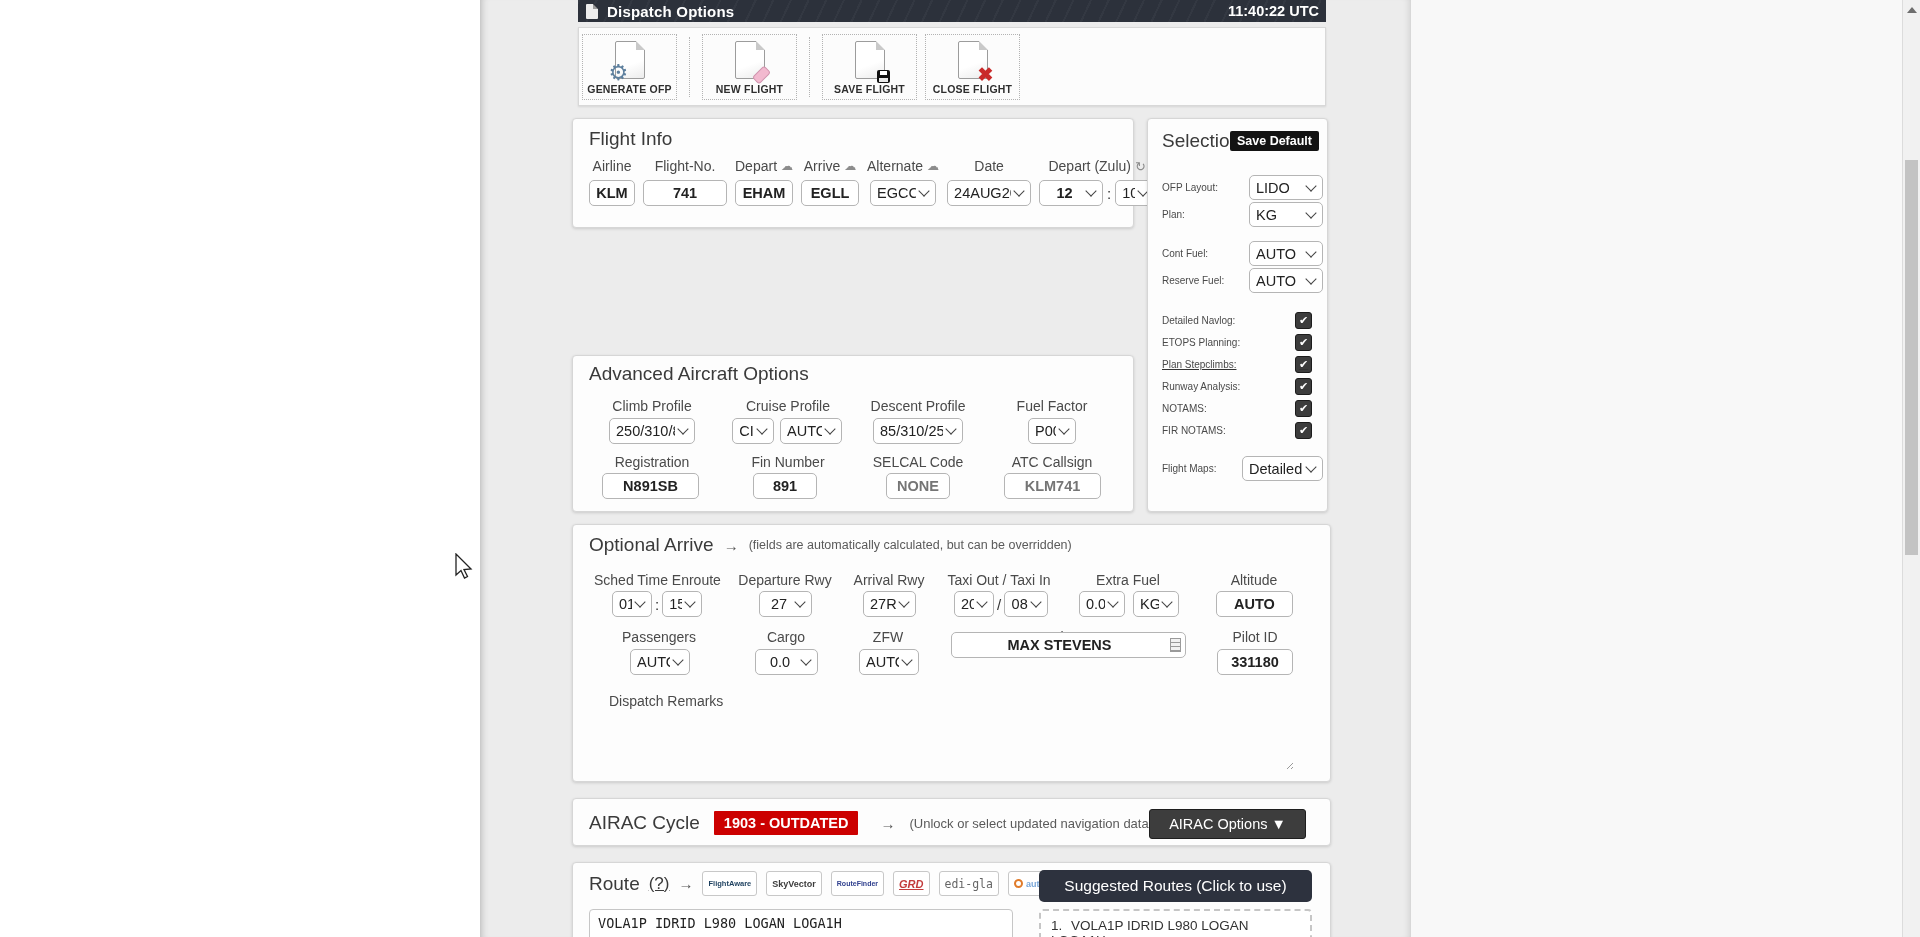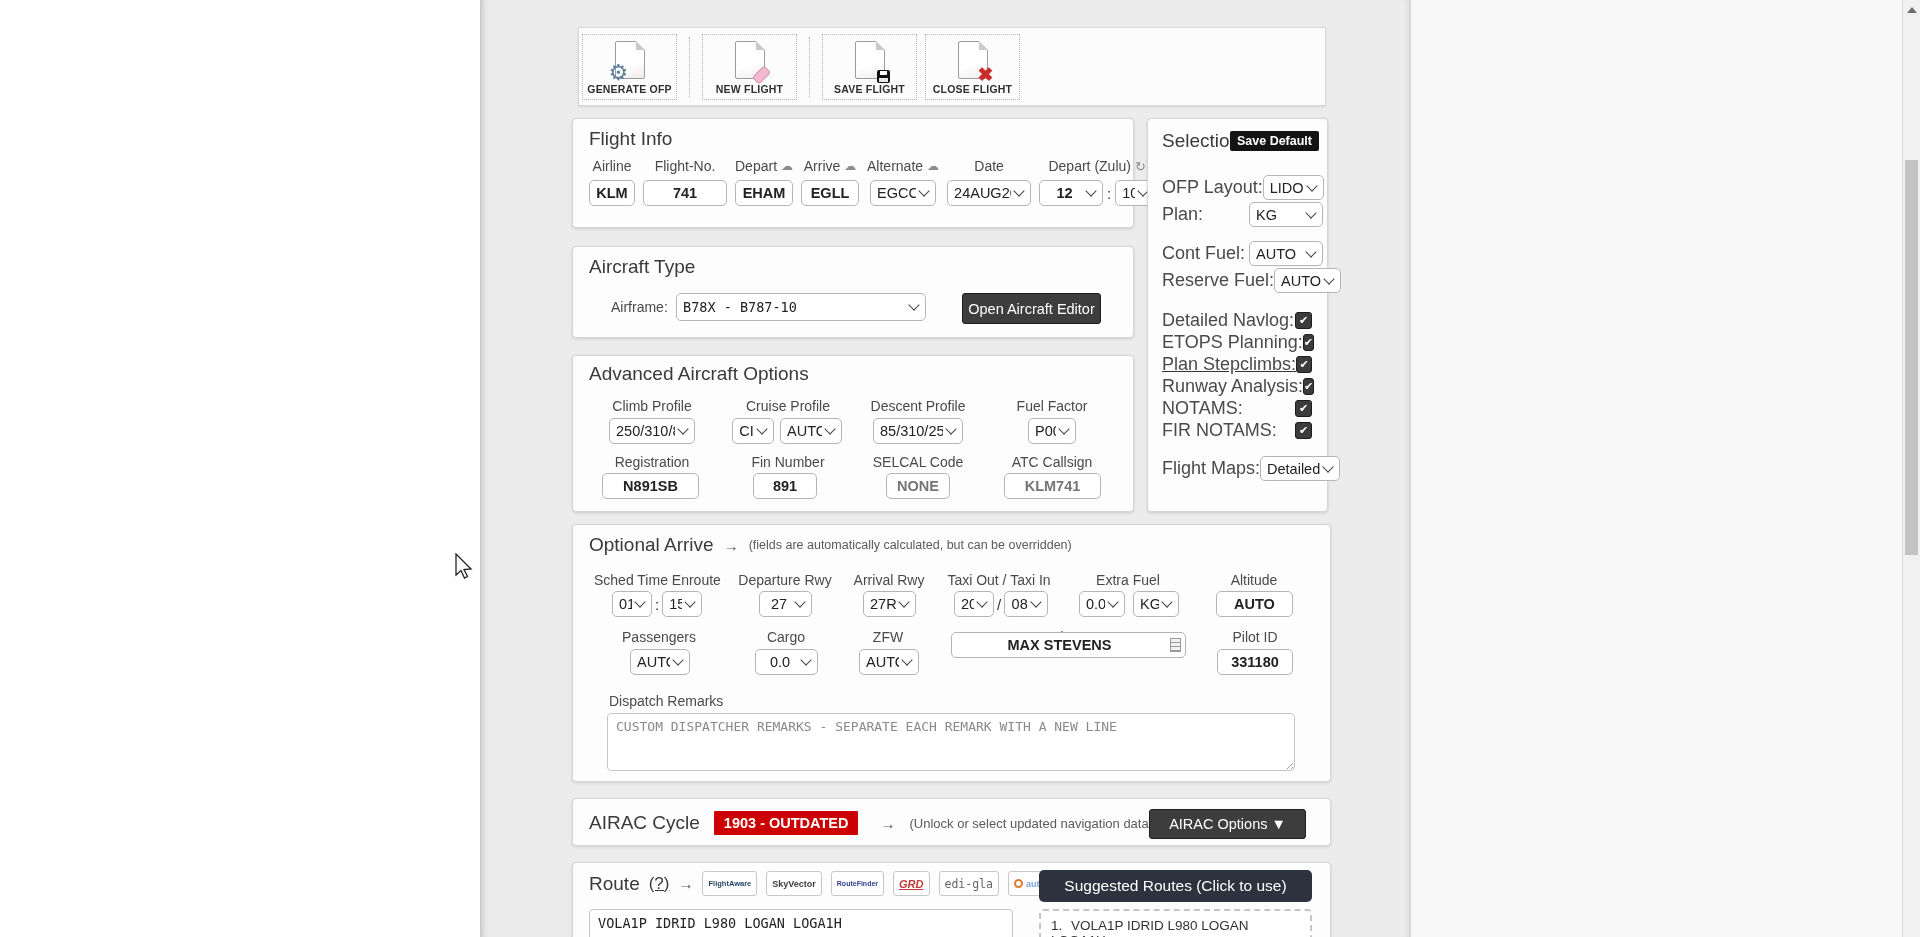--- a/index.html
+++ b/index.html
@@ -20,21 +20,21 @@
        display:flex;align-items:center;color:#fff;}
   .hdr-doc{width:12px;height:15px;background:#ededed;border-radius:1px;position:relative;margin-left:8px;flex:none;}
   .hdr-doc i{position:absolute;right:0;top:0;width:0;height:0;border-left:5px solid #9a9a9a;border-top:5px solid #2c313b;}
   .hdr-title{margin-left:9px;font-size:15px;font-weight:600;letter-spacing:.2px;}
   .hdr-clock{margin-left:auto;margin-right:7px;font-size:14.5px;font-weight:600;}
   
   .panel{position:absolute;background:#fdfdfd;border:1px solid #d6d6d6;border-radius:4px;
          box-shadow:0 1px 3px rgba(0,0,0,.14);box-sizing:border-box;}
   .ptitle{position:absolute;font-size:19px;color:#3a3a3a;}
   .lbl{font-size:14px;color:#4a4a4a;white-space:nowrap;}
-  .slbl{font-size:18px;color:#4a4a4a;white-space:nowrap;}
+  .slbl{font-size:10px;color:#4a4a4a;white-space:nowrap;}
   
   .sel{display:flex;align-items:center;box-sizing:border-box;height:26px;background:#fff;
        border:1px solid #b5b5b5;border-radius:5px;padding:0 6px;cursor:default;}
   .sel .txt{flex:1;text-align:center;font-size:14.5px;color:#222;white-space:nowrap;overflow:hidden;}
   .sel .txt.left{text-align:left;}
   .chev{flex:none;width:7px;height:7px;border-right:1.8px solid #444;border-bottom:1.8px solid #444;
         transform:rotate(45deg);margin:-4px 1px 0 4px;}
   .inp{box-sizing:border-box;height:26px;background:#fff;border:1px solid #b5b5b5;border-radius:5px;
        text-align:center;font-size:14.5px;color:#222;font-family:"Liberation Sans",sans-serif;outline:none;font-weight:bold;}
   .inp.ghost{color:#a9a9a9;}
@@ -111,20 +111,27 @@
 
 <div id="stage">
   <div class="col-gray"></div>
   <div class="col-right"></div>
 
   <div class="vscroll">
     <div class="vs-up"></div>
     <div class="vs-thumb"></div>
   </div>
 
+  <div class="hdr">
+    <span class="hdr-doc">
+        <i></i>
+      </span>
+    <span class="hdr-title">Dispatch Options</span>
+    <span class="hdr-clock">11:40:22 UTC</span>
+  </div>
 
   <div class="tbp">
     <div class="tbtn">
       <span class="doc">
           <span class="fold"></span>
           <span class="ov ov-gear">⚙</span>
         </span>
       <span class="cap">GENERATE OFP</span>
     </div>
     <div class="tsep"></div>
@@ -288,29 +295,20 @@
       <div class="sel-row">
         <span class="slbl">Flight Maps:</span>
         <div class="sel" style="width:81px;height:25px;">
             <span class="txt left">Detailed</span>
             <span class="chev"></span>
           </div>
       </div>
     </div>
   </div>
 
-  <div class="panel" style="left:572px;top:246px;width:562px;height:92px;">
-    <div class="ptitle" style="left:16px;top:9px;">Aircraft Type</div>
-    <span class="lbl abs" style="left:38px;top:52px;">Airframe:</span>
-    <div class="sel abs" style="left:103px;top:46px;width:250px;height:28px;">
-      <span class="txt left mono" style="font-size:13.5px;">B78X - B787-10</span>
-      <span class="chev"></span>
-    </div>
-    <div class="btn-dark abs" style="left:389px;top:46px;width:137px;height:29px;">Open Aircraft Editor</div>
-  </div>
 
   <div class="panel" style="left:572px;top:355px;width:562px;height:157px;">
     <div class="ptitle" style="left:16px;top:7px;">Advanced Aircraft Options</div>
     <span class="lbl abs" style="left:18px;top:42px;width:122px;text-align:center;">Climb Profile</span>
     <span class="lbl abs" style="left:154px;top:42px;width:122px;text-align:center;">Cruise Profile</span>
     <span class="lbl abs" style="left:284px;top:42px;width:122px;text-align:center;">Descent Profile</span>
     <span class="lbl abs" style="left:418px;top:42px;width:122px;text-align:center;">Fuel Factor</span>
     <div class="sel abs" style="left:36px;top:62px;width:86px;">
         <span class="txt">250/310/85</span>
         <span class="chev"></span>
@@ -410,21 +408,20 @@
     <div class="sel abs" style="left:286px;top:124px;width:60px;">
         <span class="txt">AUTO</span>
         <span class="chev"></span>
       </div>
     <div class="abs" style="left:378px;top:107px;width:235px;height:26px;">
       <input class="inp" style="width: 235px; height: 26px; padding-right: 20px;" value="MAX STEVENS">
       <span class="abs" style="right:5px;top:6px;width:11px;height:14px;border:1px solid #9a9a9a;background:#f2f2f2 repeating-linear-gradient(to bottom,transparent 0 3px,#9a9a9a 3px 4px);box-sizing:border-box;"></span>
     </div>
     <input class="inp abs" style="left: 644px; top: 124px; width: 76px;" value="331180">
     <span class="lbl abs" style="left:36px;top:168px;">Dispatch Remarks</span>
-    <textarea class="tarea abs" style="left: 34px; top: 188px; width: 688px; height: 58px;" placeholder="CUSTOM DISPATCHER REMARKS - SEPARATE EACH REMARK WITH A NEW LINE"></textarea>
     <span class="resize-grip" style="left:711px;top:235px;"></span>
   </div>
 
   <div class="panel" style="left:572px;top:798px;width:759px;height:48px;">
     <div class="abs" style="left:16px;top:0;height:48px;display:flex;align-items:center;gap:14px;">
       <span class="ptitle" style="position:static;">AIRAC Cycle</span>
       <span class="badge-red">1903 - OUTDATED</span>
       <span class="arrow" style="margin-left:8px;">→</span>
       <span class="note">(Unlock or select updated navigation data)</span>
     </div>

